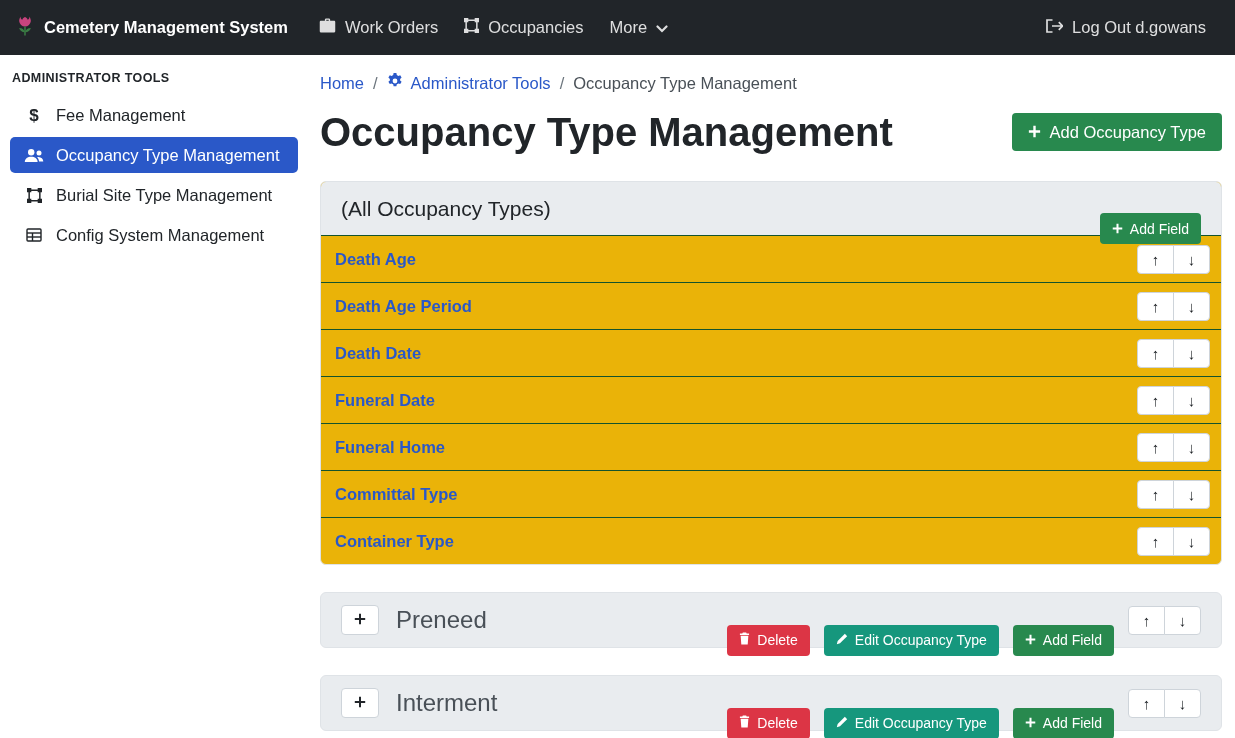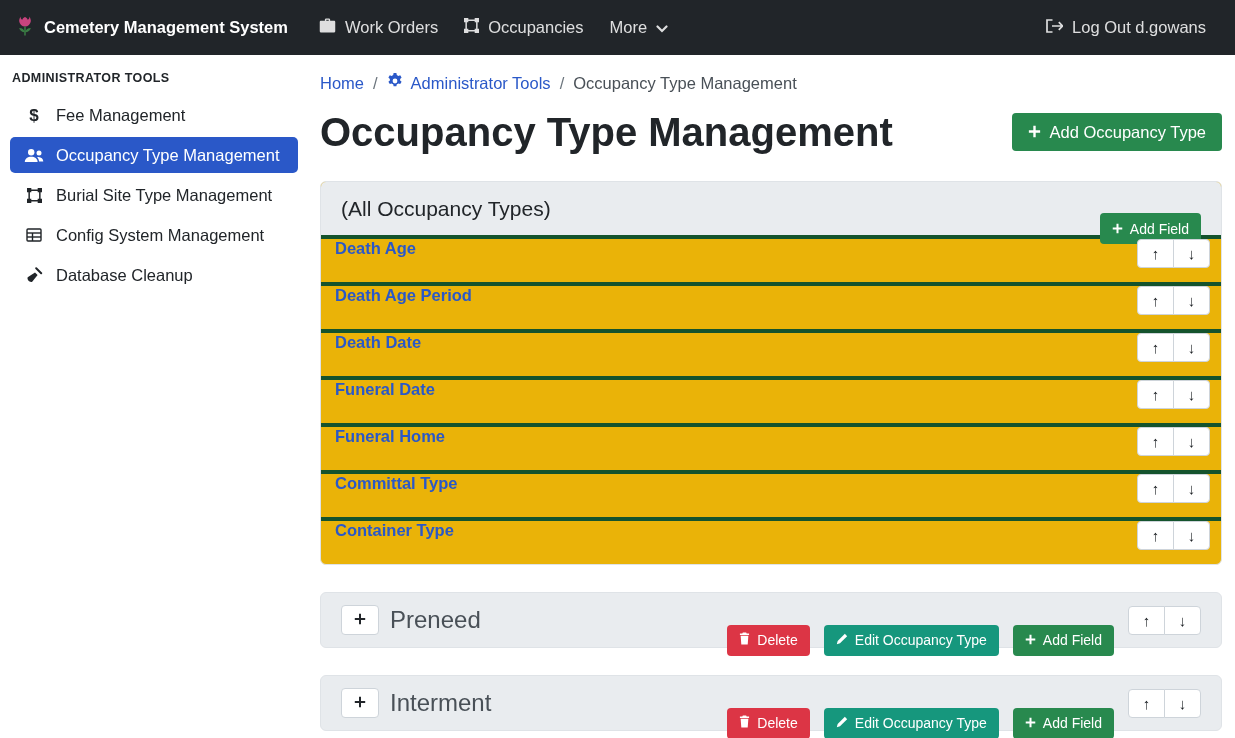--- a/index.html
+++ b/index.html
@@ -124,24 +124,24 @@
   }
   .card-header {
     background: var(--hdr-gray);
     height: 53px;
     padding: 0 20px;
     display: flex; align-items: center; justify-content: space-between;
   }
   .card-header-title { font-size: 21px; font-weight: 500; color: #212529; }
 
   .field-row {
-    display: flex; align-items: flex-start; justify-content: space-between;
+    display: flex; align-items: center; justify-content: space-between;
     height: 47px;
     padding: 0 11px 0 14px;
-    border-top: 4px solid #14532d;
+    border-top: 1px solid #14532d;
   }
   .field-row:first-of-type { border-top: none; }
   .field-link {
     color: var(--accent); font-weight: 700; font-size: 16.5px;
     text-decoration: none; cursor: pointer;
   }
 
   .btn-group { display: inline-flex; }
   .arrow-btn {
     width: 37px; height: 29px;
@@ -169,21 +169,21 @@
   .expand-btn {
     width: 38px; height: 30px;
     background: #fff;
     border: 1px solid #ced4da;
     border-radius: 4px;
     color: #212529;
     display: flex; align-items: center; justify-content: center;
     cursor: pointer; padding: 0;
   }
   .type-title {
-    margin-left: 11px;
+    margin-left: 17px;
     font-size: 24px; font-weight: 500; color: #495057;
   }
   .type-actions {
     margin-left: auto;
     display: flex; align-items: center; gap: 14px;
   }
 </style>
 </head>
 <body>
 
@@ -275,29 +275,20 @@
         <svg width="16" height="14" viewBox="0 0 16 14" fill="none" stroke="currentColor" stroke-width="1.4">
           <rect x="1" y="1" width="14" height="12" rx="1"></rect>
           <line x1="1" y1="5" x2="15" y2="5"></line>
           <line x1="6.5" y1="5" x2="6.5" y2="13"></line>
           <line x1="1" y1="9" x2="15" y2="9"></line>
         </svg>
       </span>
       <span>Config System Management</span>
     </a>
 
-    <a class="side-item">
-      <span class="icon-box">
-        <svg width="17" height="16" viewBox="0 0 17 16">
-          <path d="M10.2 1.2l5 5" stroke="currentColor" stroke-width="2" stroke-linecap="round" fill="none"></path>
-          <path fill="currentColor" d="M9 5.5l2.6 2.6-5.4 6.7c-2.6.9-5.4-1.9-4.5-4.5L9 5.5z"></path>
-        </svg>
-      </span>
-      <span>Database Cleanup</span>
-    </a>
   </aside>
 
   <main class="main">
 
     <nav class="breadcrumb">
       <a class="crumb-link">
         <span>Home</span>
       </a>
       <span class="crumb-sep">/</span>
       <a class="crumb-link">

